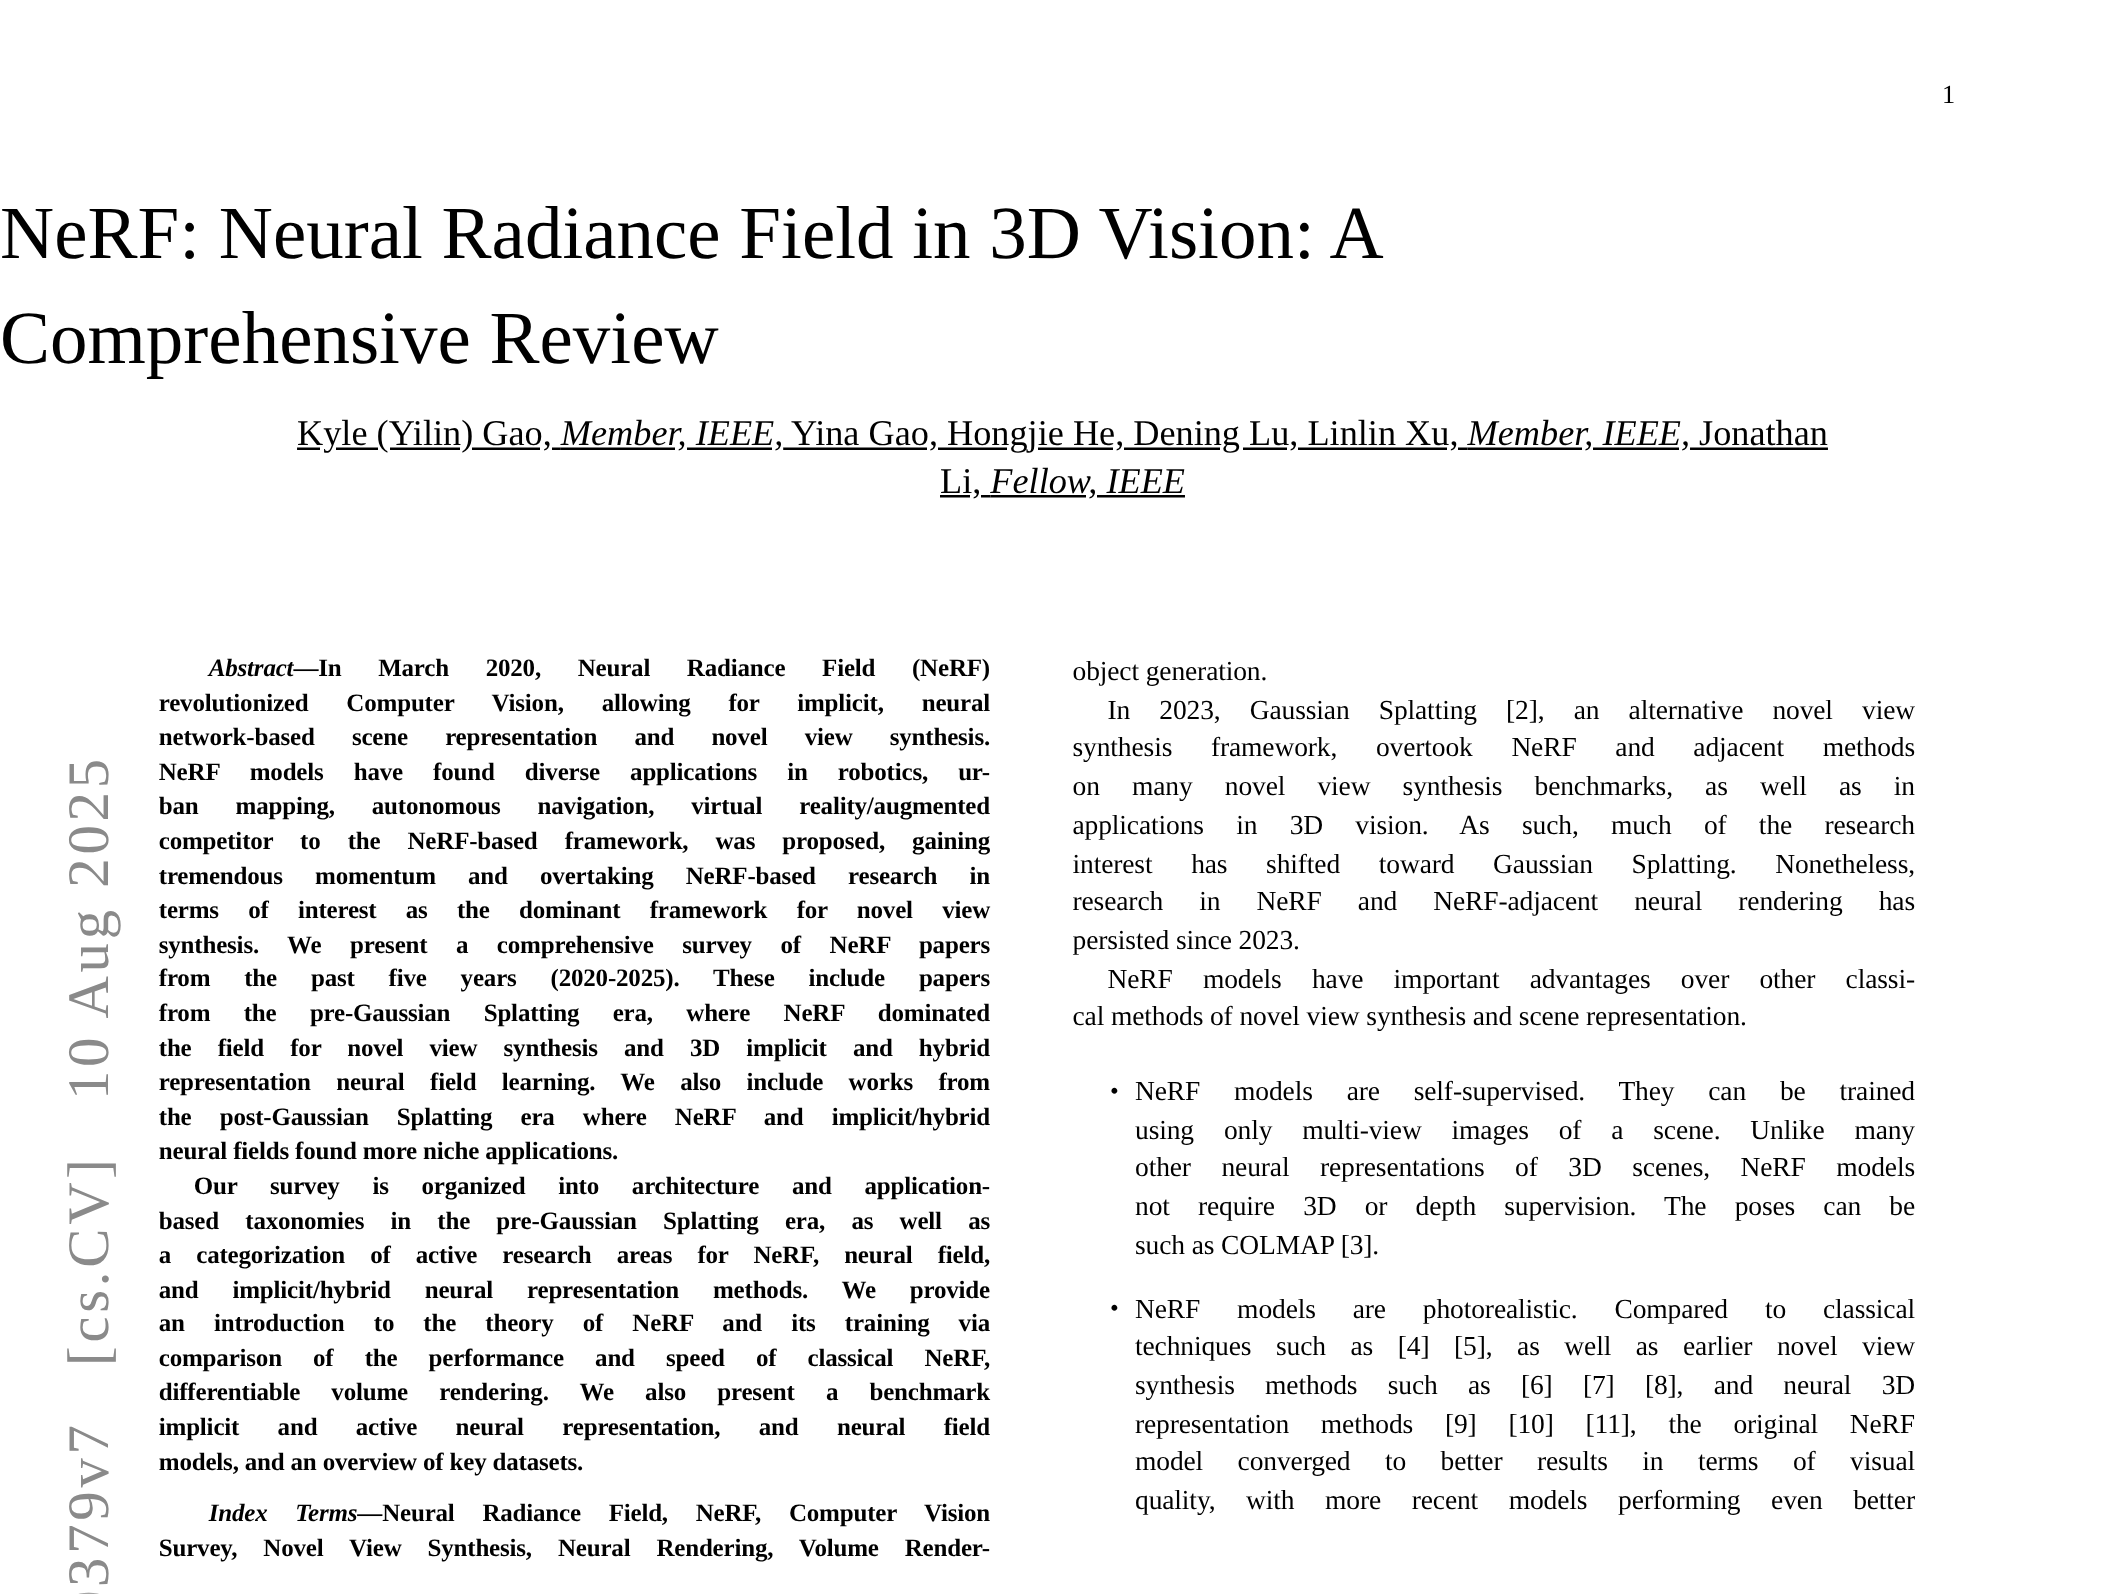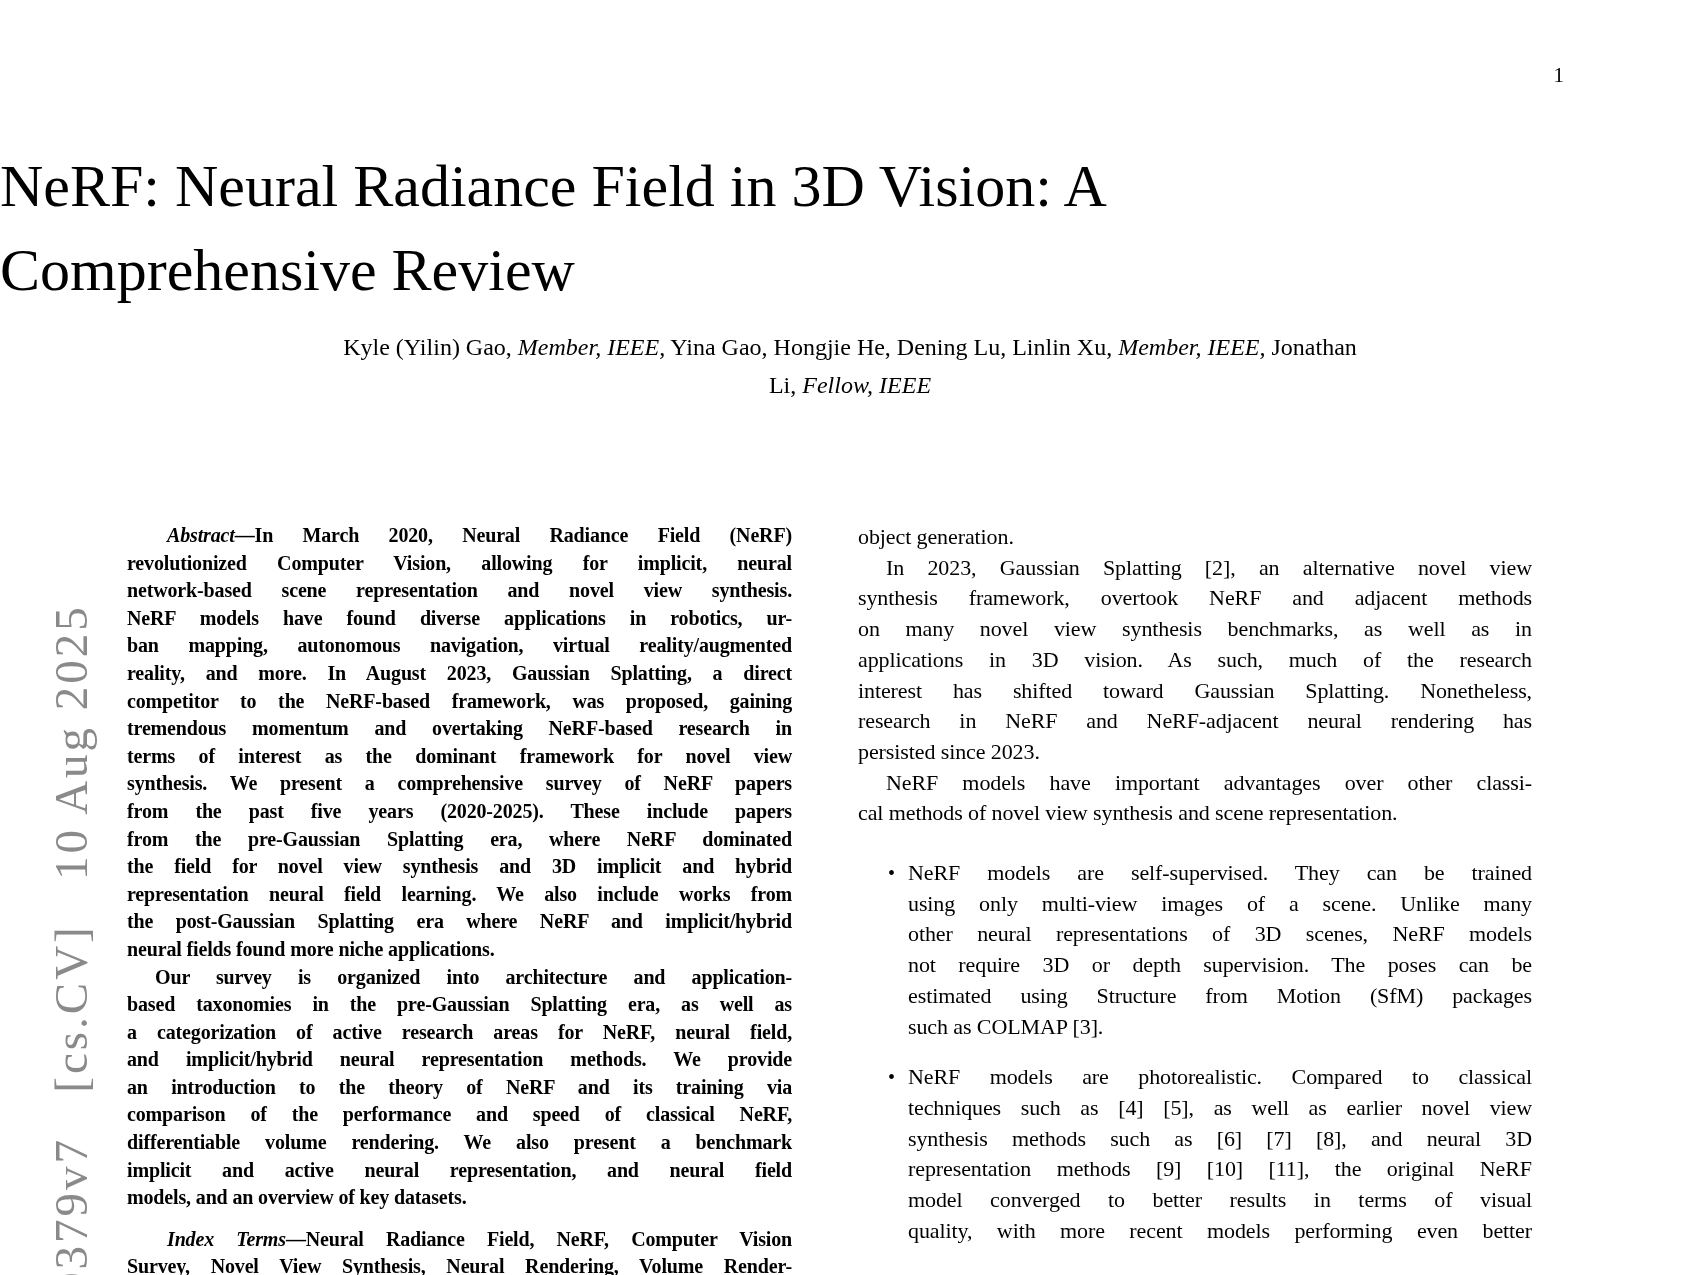--- a/index.html
+++ b/index.html
@@ -18,21 +18,21 @@
     transform:rotate(-90deg);transform-origin:0 0;
     font-size:47px;letter-spacing:3px;color:#8a8a8a;
     white-space:pre;width:900px;
   }
   .title{
     position:absolute;top:144px;left:0;width:1700px;margin:0;
     text-align:left;font-size:60px;font-weight:normal;line-height:84px;
   }
   .authors{
     position:absolute;top:328px;left:0;width:1700px;
-    text-align:center;font-size:24px;line-height:38px;
+    text-align:center;font-size:29px;line-height:38px;text-decoration:underline;
   }
   .authors .it{font-style:italic;}
   .col{position:absolute;top:522px;}
   .col-left{
     left:127px;width:665px;
     font-weight:bold;font-size:20px;line-height:27.6px;letter-spacing:-0.15px;
   }
   .col-right{
     left:858px;width:674px;
     font-size:22px;line-height:30.7px;letter-spacing:-0.1px;
@@ -66,21 +66,20 @@
       <div><span>Kyle (Yilin) Gao, </span><span class="it">Member, IEEE,</span><span> Yina Gao, Hongjie He, Dening Lu, Linlin Xu, </span><span class="it">Member, IEEE,</span><span> Jonathan</span></div>
       <div><span>Li, </span><span class="it">Fellow, IEEE</span></div>
     </div>
   <div class="col col-left" id="col-left">
       <div class="para">
         <div class="line indent"><span class="lead">Abstract</span>—In March 2020, Neural Radiance Field (NeRF)</div>
         <div class="line">revolutionized Computer Vision, allowing for implicit, neural</div>
         <div class="line">network-based scene representation and novel view synthesis.</div>
         <div class="line">NeRF models have found diverse applications in robotics, ur-</div>
         <div class="line">ban mapping, autonomous navigation, virtual reality/augmented</div>
-        <div class="line">reality, and more. In August 2023, Gaussian Splatting, a direct</div>
         <div class="line">competitor to the NeRF-based framework, was proposed, gaining</div>
         <div class="line">tremendous momentum and overtaking NeRF-based research in</div>
         <div class="line">terms of interest as the dominant framework for novel view</div>
         <div class="line">synthesis. We present a comprehensive survey of NeRF papers</div>
         <div class="line">from the past five years (2020-2025). These include papers</div>
         <div class="line">from the pre-Gaussian Splatting era, where NeRF dominated</div>
         <div class="line">the field for novel view synthesis and 3D implicit and hybrid</div>
         <div class="line">representation neural field learning. We also include works from</div>
         <div class="line">the post-Gaussian Splatting era where NeRF and implicit/hybrid</div>
         <div class="line unjust">neural fields found more niche applications.</div>
@@ -118,21 +117,20 @@
         <div class="line indent">NeRF models have important advantages over other classi-</div>
         <div class="line unjust">cal methods of novel view synthesis and scene representation.</div>
       </div>
       <div class="list" style="margin-top: 29px;">
         <div class="item">
           <span class="marker">•</span>
           <div class="line">NeRF models are self-supervised. They can be trained</div>
           <div class="line">using only multi-view images of a scene. Unlike many</div>
           <div class="line">other neural representations of 3D scenes, NeRF models</div>
           <div class="line">not require 3D or depth supervision. The poses can be</div>
-          <div class="line">estimated using Structure from Motion (SfM) packages</div>
           <div class="line unjust">such as COLMAP [3].</div>
         </div>
         <div class="item">
           <span class="marker">•</span>
           <div class="line">NeRF models are photorealistic. Compared to classical</div>
           <div class="line">techniques such as [4] [5], as well as earlier novel view</div>
           <div class="line">synthesis methods such as [6] [7] [8], and neural 3D</div>
           <div class="line">representation methods [9] [10] [11], the original NeRF</div>
           <div class="line">model converged to better results in terms of visual</div>
           <div class="line">quality, with more recent models performing even better</div>

